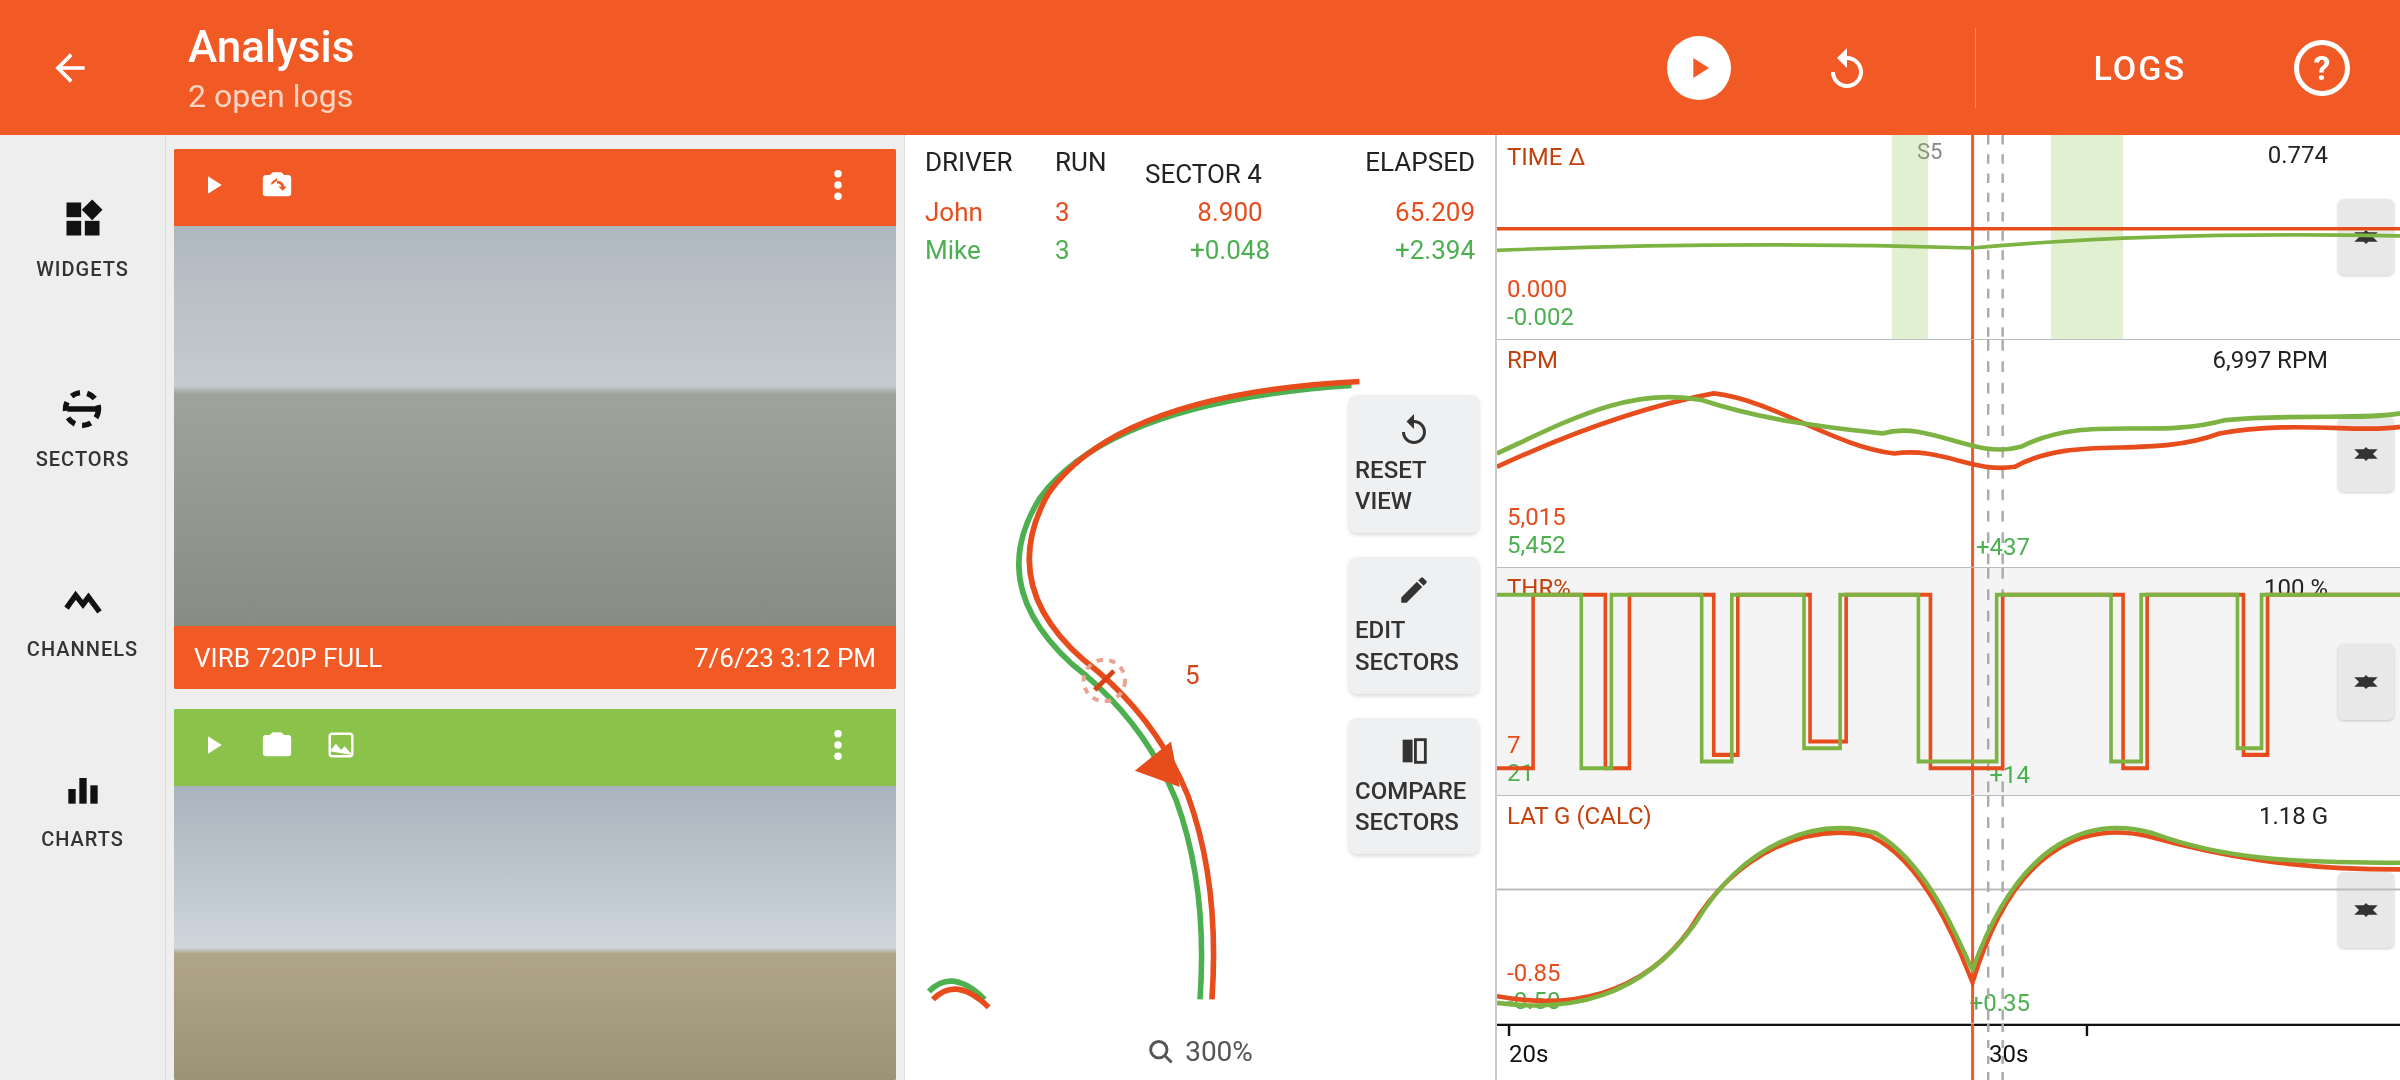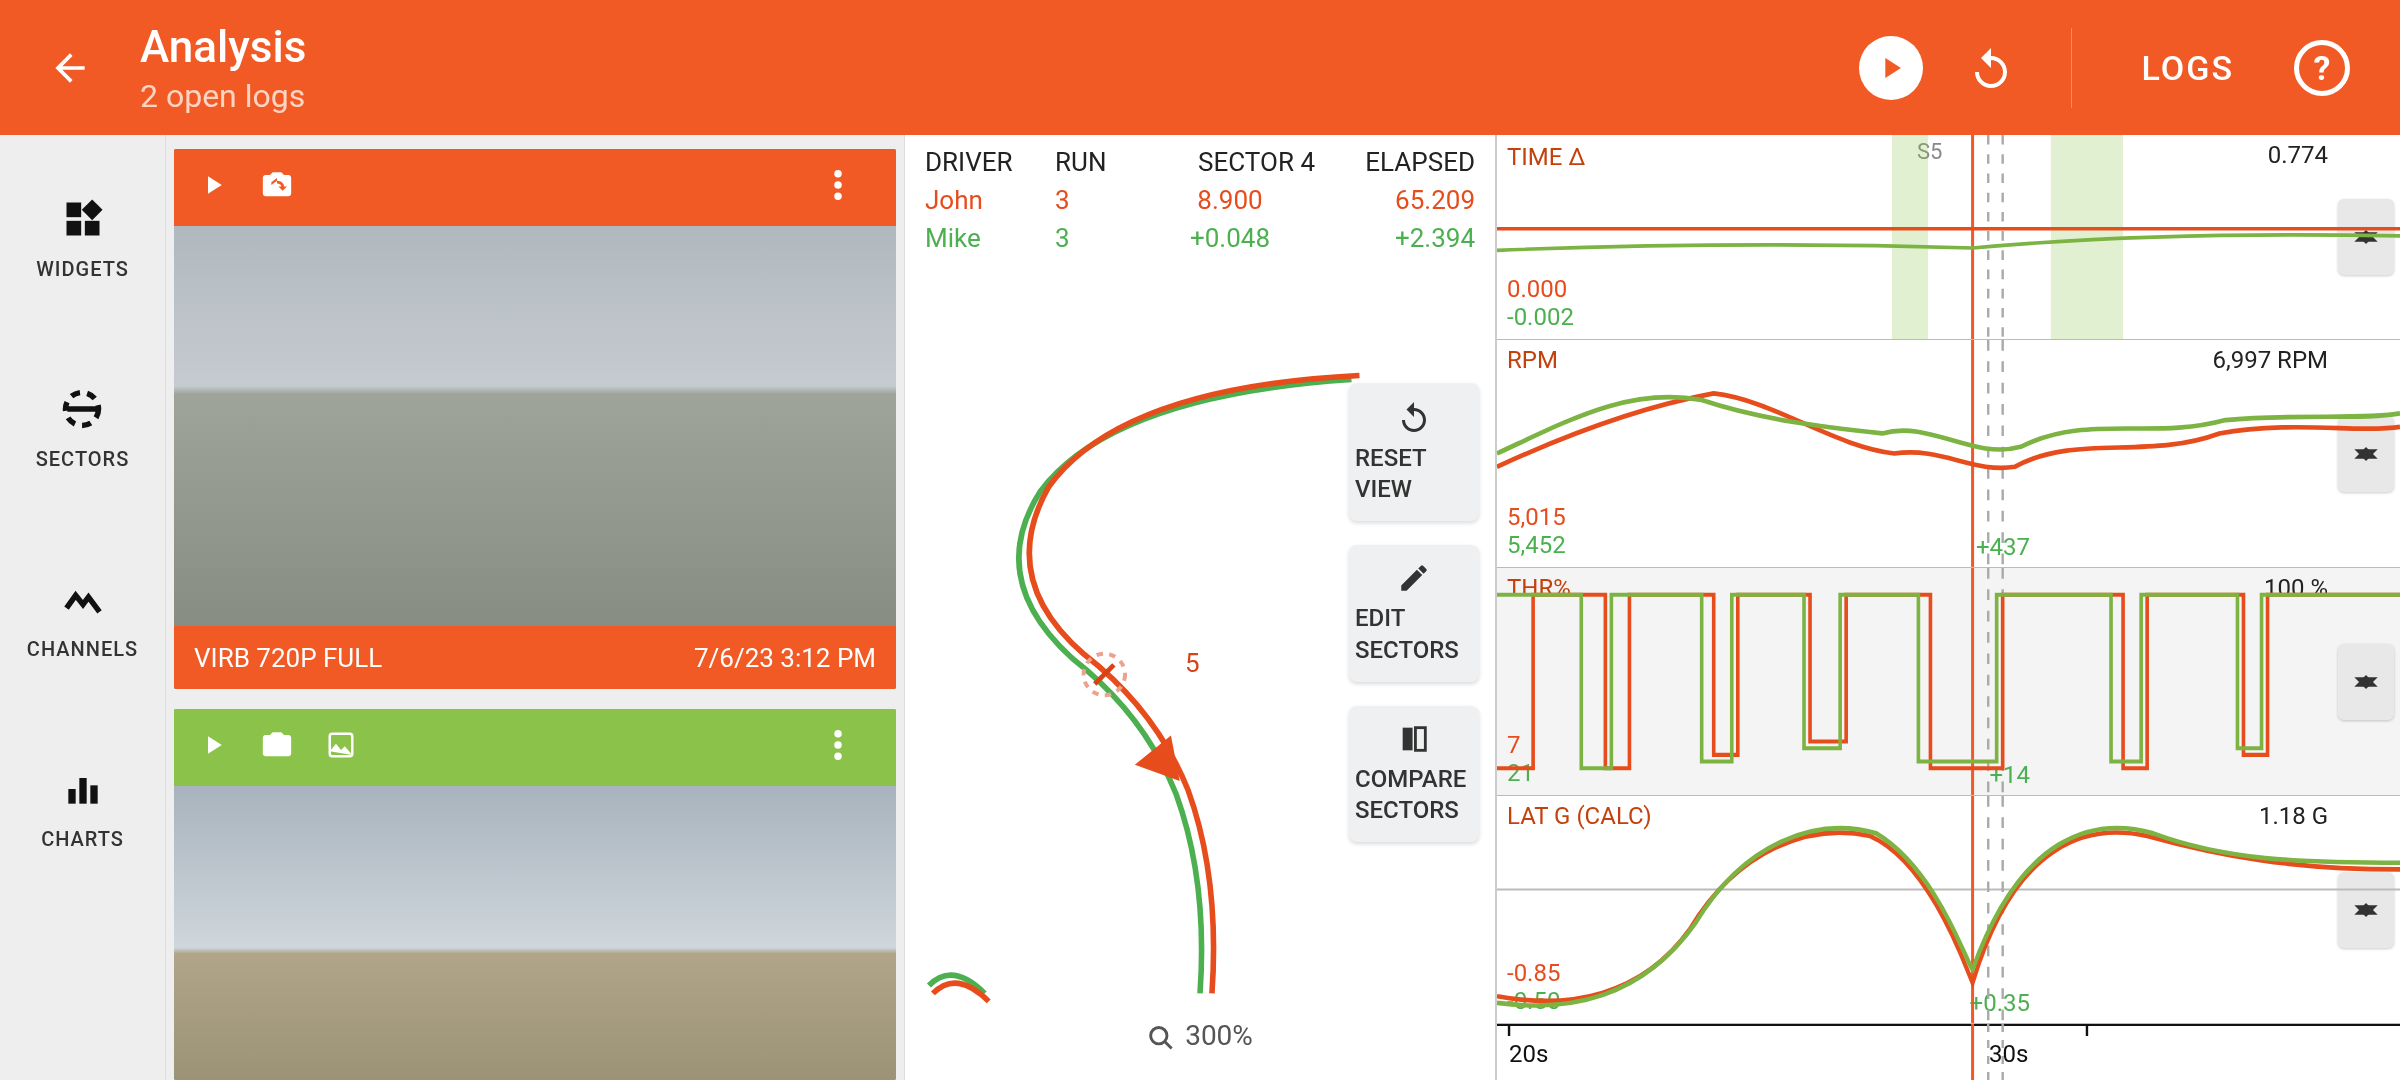--- a/index.html
+++ b/index.html
@@ -1,20 +1,20 @@
 <!DOCTYPE html>
 <html><head>
 <meta charset="utf-8">
 <style>
 * { box-sizing: border-box; margin: 0; padding: 0; font-family: -apple-system, BlinkMacSystemFont, "Segoe UI", Roboto, sans-serif; }
 html, body { width: 100%; height: 100%; overflow: hidden; }
 body { width: 2400px; height: 1080px; transform-origin: top left; display: flex; flex-direction: column; background: #f5f5f5; }
 
 
-.header { height: 135px; background: #f15a24; display: flex; align-items: center; color: #fff; padding: 0 30px; }
+.header { height: 135px; background: #f15a24; display: flex; align-items: center; color: #fff; padding: 0 30px; gap: 48px; }
 .header .back { width: 80px; display:flex; align-items:center; justify-content:center; cursor:pointer; }
 .header .title-block { flex: 0 0 auto; margin-left: 30px; }
 .header .title { font-size: 44px; font-weight: 500; }
 .header .subtitle { font-size: 32px; color: #ffd4c2; margin-top: 4px; }
 .header .spacer { flex: 1; }
 .header .time-display { font-size: 44px; font-weight: 300; display:flex; align-items:baseline; gap:6px; margin-right: 40px; }
 .header .time-display .big { font-size: 52px; font-weight: 400; }
 .header .time-display .unit { font-size: 36px; margin-left: 10px; }
 .header .chevron { margin-left: 16px; }
 .header .round-btn { width: 64px; height: 64px; border-radius: 50%; background: #fff; color: #f15a24; display:flex; align-items:center; justify-content:center; margin: 0 18px; cursor:pointer; }
@@ -41,33 +41,33 @@
 .vcard-bar .baricon { margin-right: 30px; cursor:pointer; }
 .vcard-bar .grow { flex:1; }
 .video-img { height: 408px; background: linear-gradient(to bottom, #b0b8bf 0%, #c5cbd0 40%, #9fa49b 42%, #888d84 100%); position:relative; }
 .video-img.two { height: 300px; background: linear-gradient(to bottom, #a8b3bd 0%, #cfd6dc 55%, #b0a589 57%, #9c9276 100%); }
 .video-caption { height: 64px; background:#f15a24; color:#fff; display:flex; align-items:center; justify-content:space-between; padding: 0 20px; font-size: 26px; }
 
 
 .track-col { width: 592px; background:#fff; border-right: 2px solid #ccc; position:relative; display:flex; flex-direction:column; }
 .track-header { padding: 12px 20px 0 20px; font-size: 26px; }
 .track-header .hdr-row { display:grid; grid-template-columns: 130px 90px 1fr 160px; color:#222; font-weight:400; }
-.track-header .hdr-row span:nth-child(3) { text-align:right; }
+.track-header .hdr-row span:nth-child(3) { text-align:left;margin-top:12px; }
 .track-header .hdr-row span:nth-child(4) { text-align:right; }
 .track-header .data-row { display:grid; grid-template-columns: 130px 90px 1fr 160px; margin-top: 8px; }
 .track-header .data-row span:nth-child(3) { text-align:center; }
 .track-header .data-row span:nth-child(4) { text-align:right; }
 .track-header .data-row.john { color:#e74c1c; }
 .track-header .data-row.mike { color:#4caf50; }
 .track-map { flex:1; position:relative; }
 .track-map svg.map { position:absolute; inset:0; width:100%; height:100%; }
 .map-overlay-buttons { position:absolute; right: 16px; top: 130px; display:flex; flex-direction:column; gap: 24px; }
 .map-btn { width: 130px; background:#eef0f1; border-radius: 8px; padding: 16px 6px; display:flex; flex-direction:column; align-items:center; gap:8px; cursor:pointer; box-shadow: 0 2px 4px rgba(0,0,0,0.15); }
 .map-btn .mlabel { font-size: 24px; font-weight:500; color:#333; text-align:left; line-height:1.3; }
-.zoom-display { position:absolute; bottom: 28px; left:50%; transform:translateX(-50%); font-size: 28px; color:#555; display:flex; align-items:flex-end; gap:10px; }
+.zoom-display { position:absolute; bottom: 12px; left:50%; transform:translateX(-50%); font-size: 28px; color:#555; display:flex; align-items:center; gap:10px; }
 .sector-marker { position:absolute; color:#d84315; font-size:26px; }
 
 
 .charts-col { flex:1; background:#fff; display:flex; flex-direction:column; position:relative; }
 .chart { border-bottom: 1px solid #bbb; position:relative; flex:1; }
 .chart.first { flex: 0.9; }
 .chart .title { position:absolute; left: 10px; top: 6px; font-size: 24px; color:#c2410c; }
 .chart .right-val { position:absolute; right: 72px; top: 6px; font-size: 24px; color:#222; }
 .chart .val1 { position:absolute; left: 10px; bottom: 36px; font-size: 24px; color:#e74c1c; }
 .chart .val2 { position:absolute; left: 10px; bottom: 8px; font-size: 24px; color:#4caf50; }

